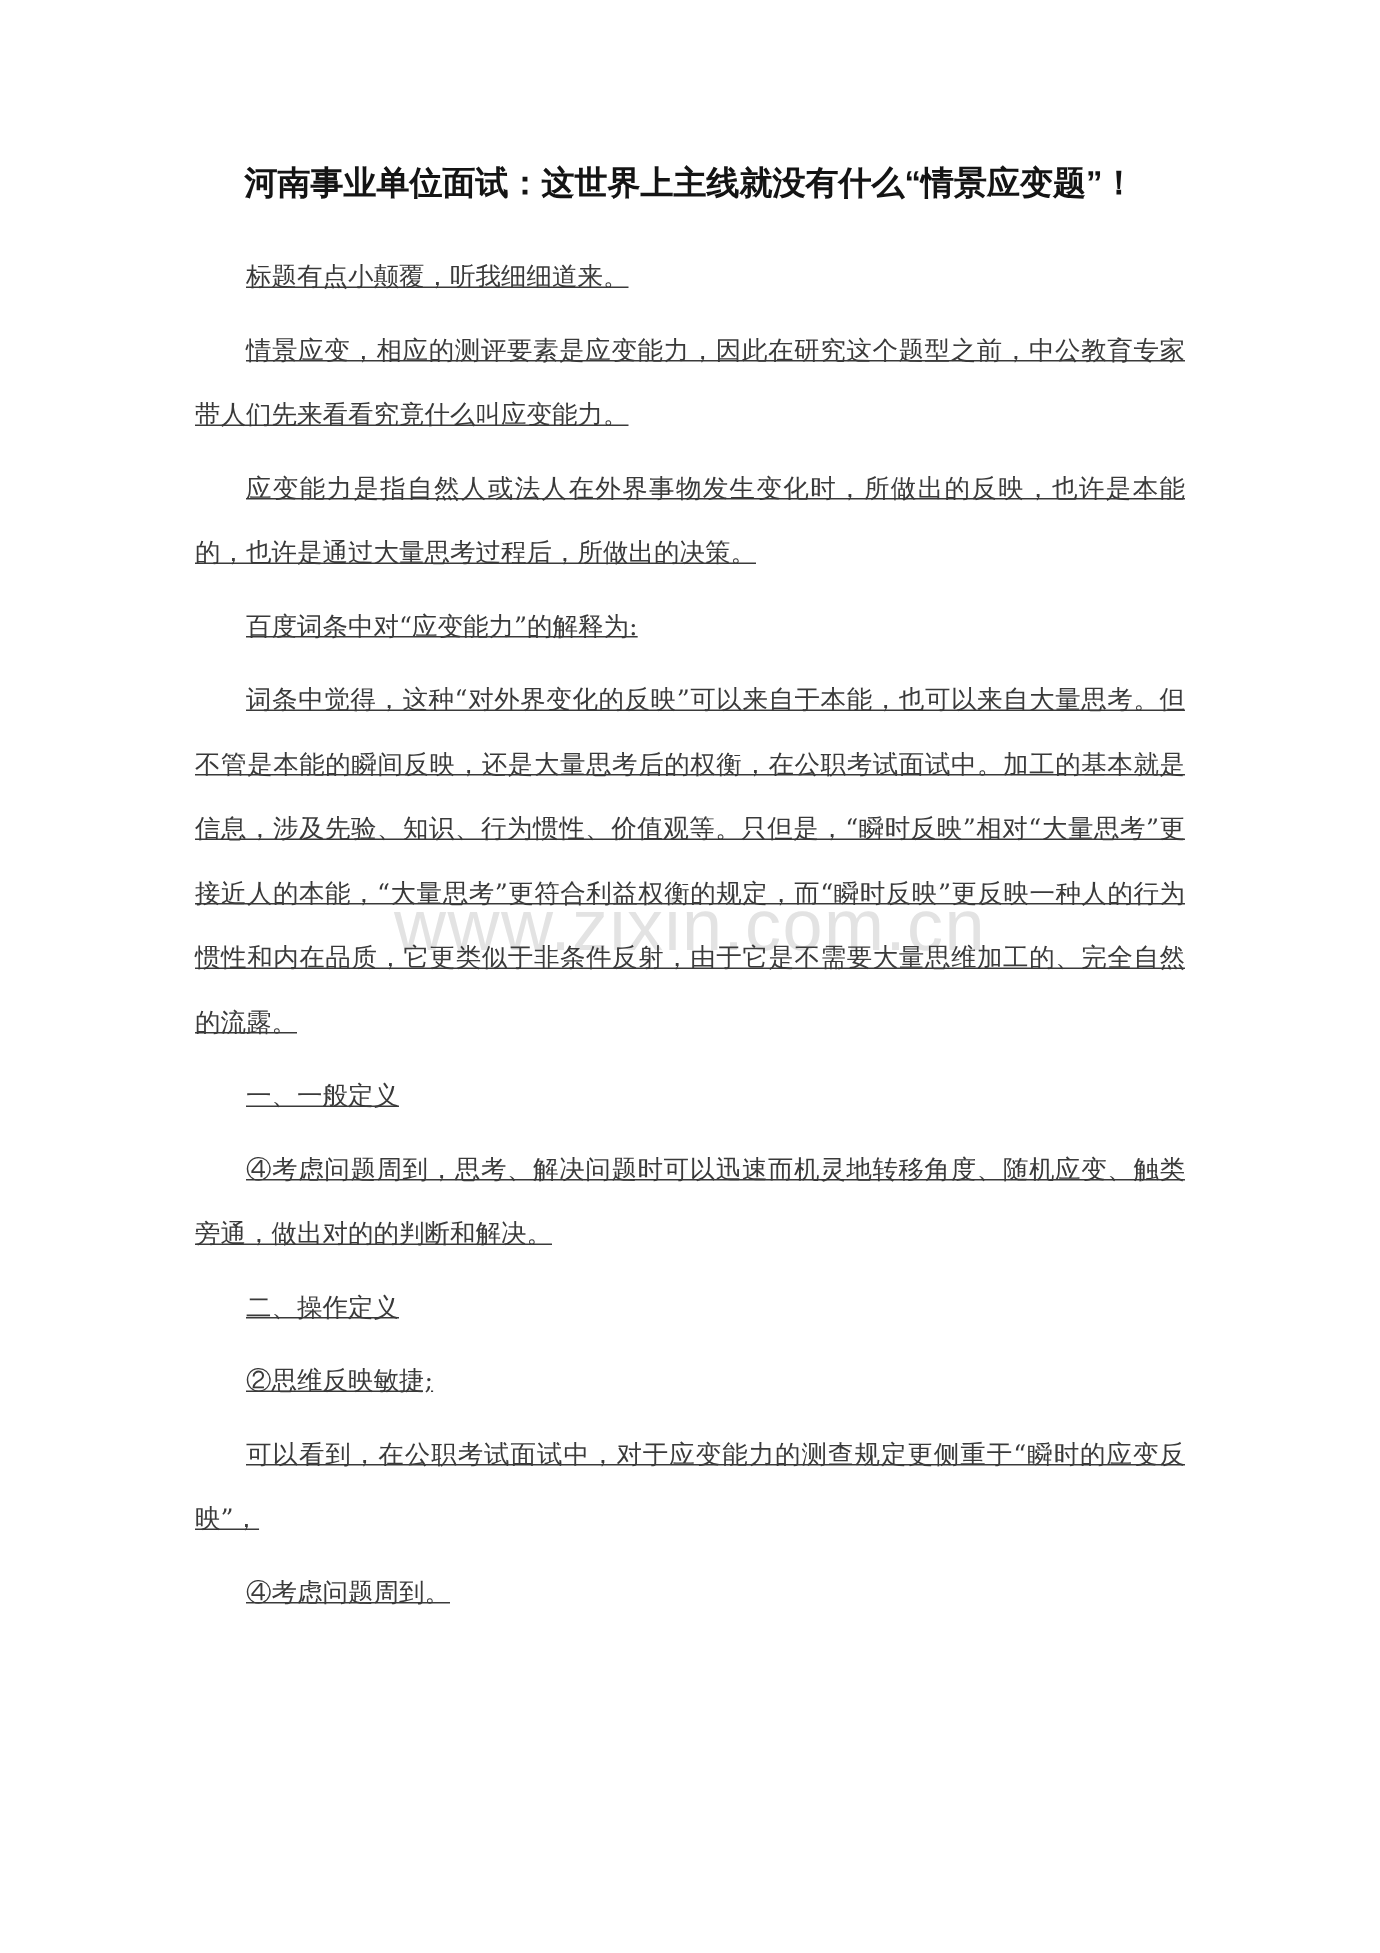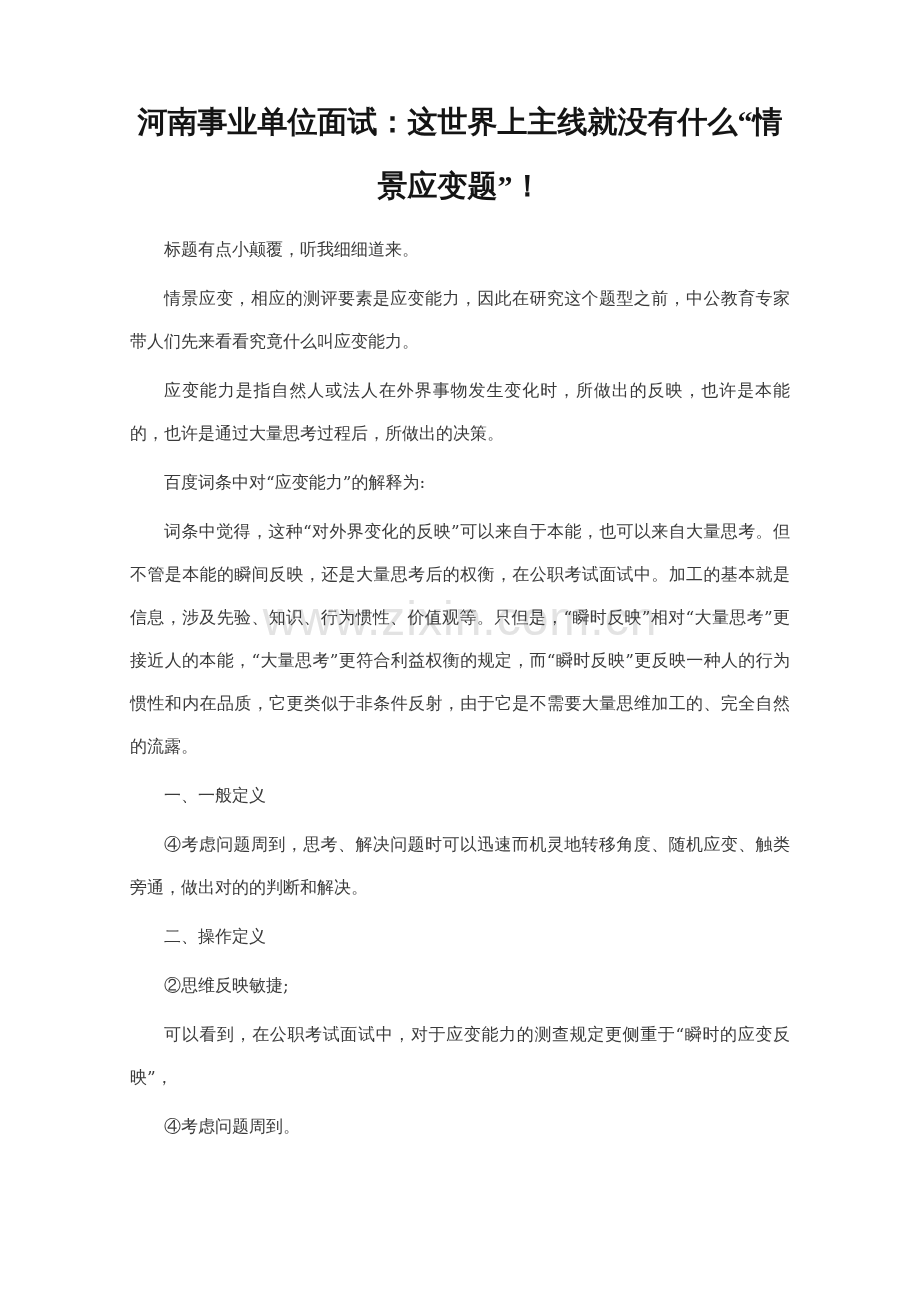--- a/index.html
+++ b/index.html
@@ -30,39 +30,40 @@
     pointer-events: none;
   }
   .doc {
     position: relative;
     z-index: 1;
   }
   .doc-title {
     width: 660px;
     margin: 90px auto 0 auto;
     text-align: center;
-    font-family: Liberation Serif, serif;
+    font-family: Liberation Sans, sans-serif;
     font-weight: 700;
-    font-size: 30px;
+    font-size: 22px;
     line-height: 64px;
     color: var(--title, #141414);
   }
   .doc-body {
     width: 660px;
     margin: 10px auto 0 auto;
   }
   .doc-body p {
     margin: 0 0 6px 0;
     text-indent: 2em;
     font-family: "DejaVu Serif", "Liberation Serif", serif;
     font-size: 17px;
     line-height: 43px;
     color: var(--body, #3a3a3a);
     text-align: justify;
     text-justify: inter-ideograph;
+    text-decoration: underline;
   }
 </style>
 </head>
 <body>
 
 <div class="page" style="--bg: #ffffff; --title: #141414; --body: #3a3a3a; --wm: #e3e3e3;">
 
   <div class="watermark">www.zixin.com.cn</div>
 
   <div class="doc">

